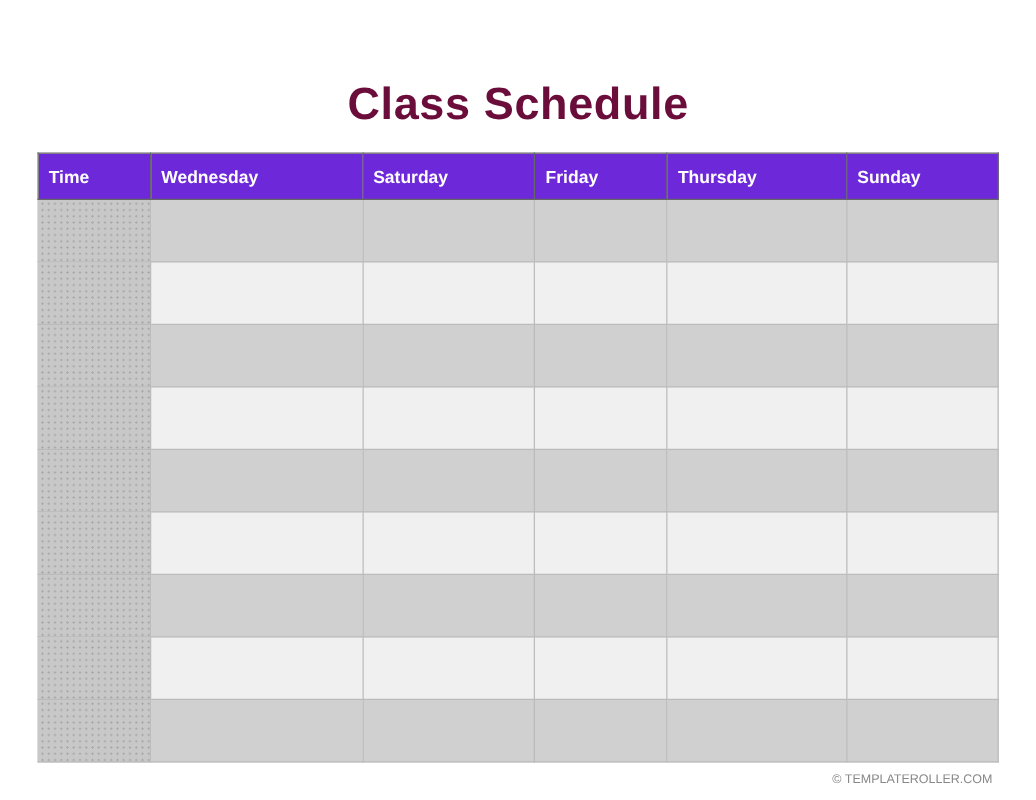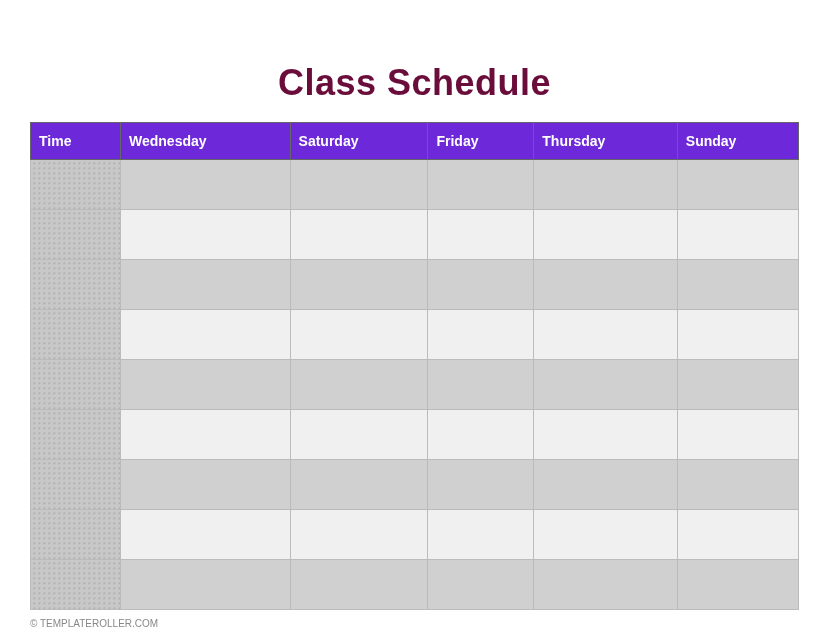--- a/index.html
+++ b/index.html
@@ -60,21 +60,21 @@
     .schedule-table tr:nth-child(odd) td:not(.time-cell) {
       background-color: #d0d0d0;
     }
 
     .schedule-table tr:nth-child(even) td:not(.time-cell) {
       background-color: #f0f0f0;
     }
 
     .footer {
       width: 100%;
-      text-align: left;
+      text-align: right;
       font-size: 10px;
       color: #888;
       margin-top: 8px;
       padding-right: 5px;
     }
   </style>
 </head>
 <body>
 
 <h1 class="page-title">Class Schedule</h1>

